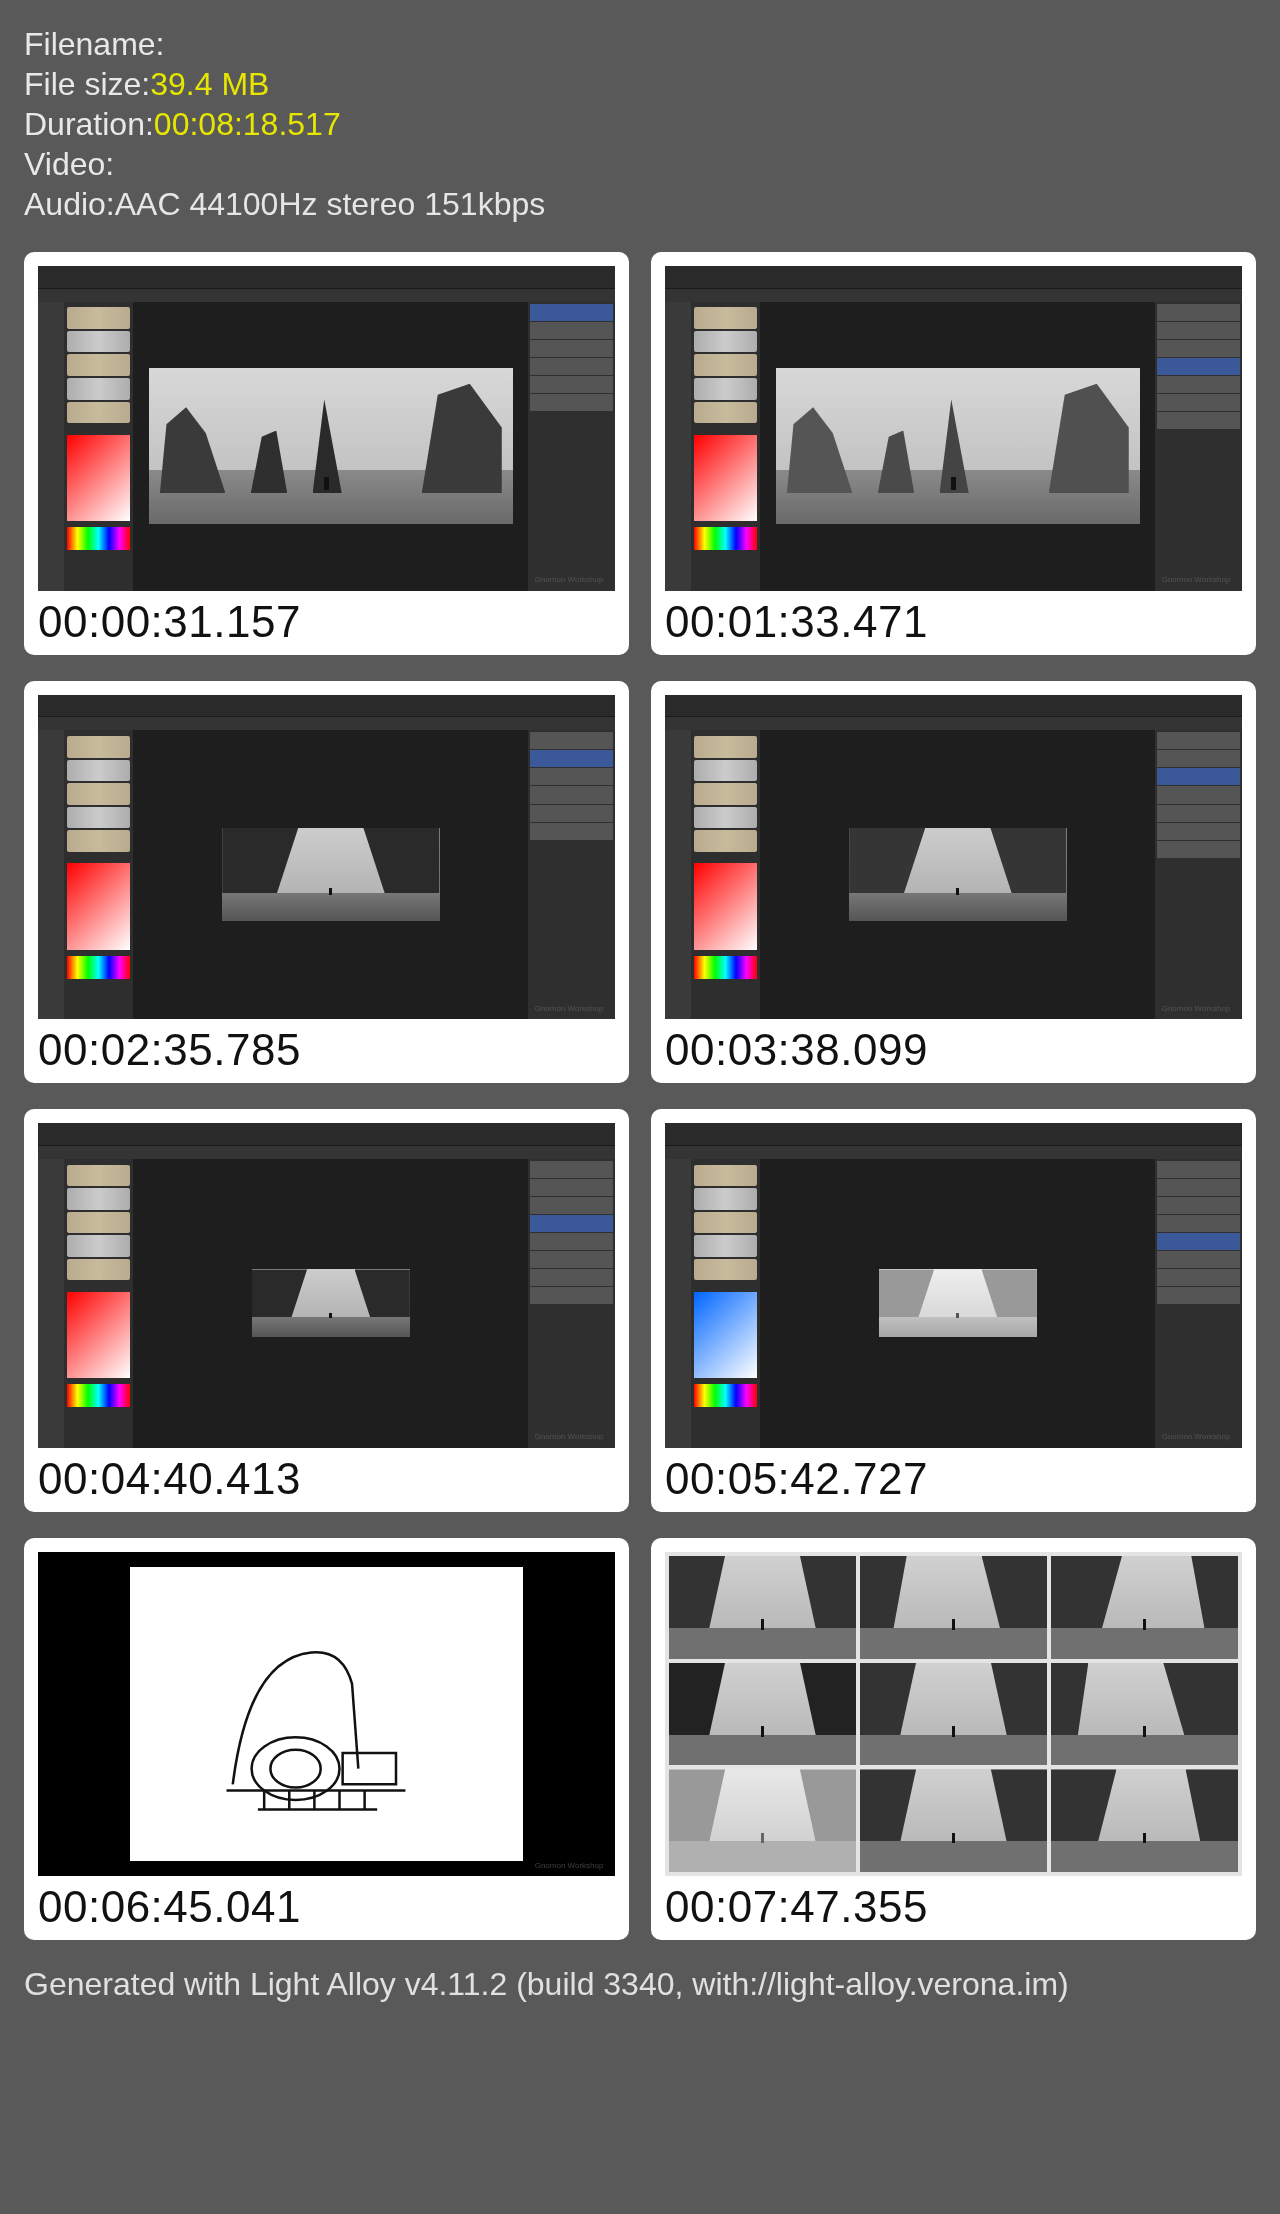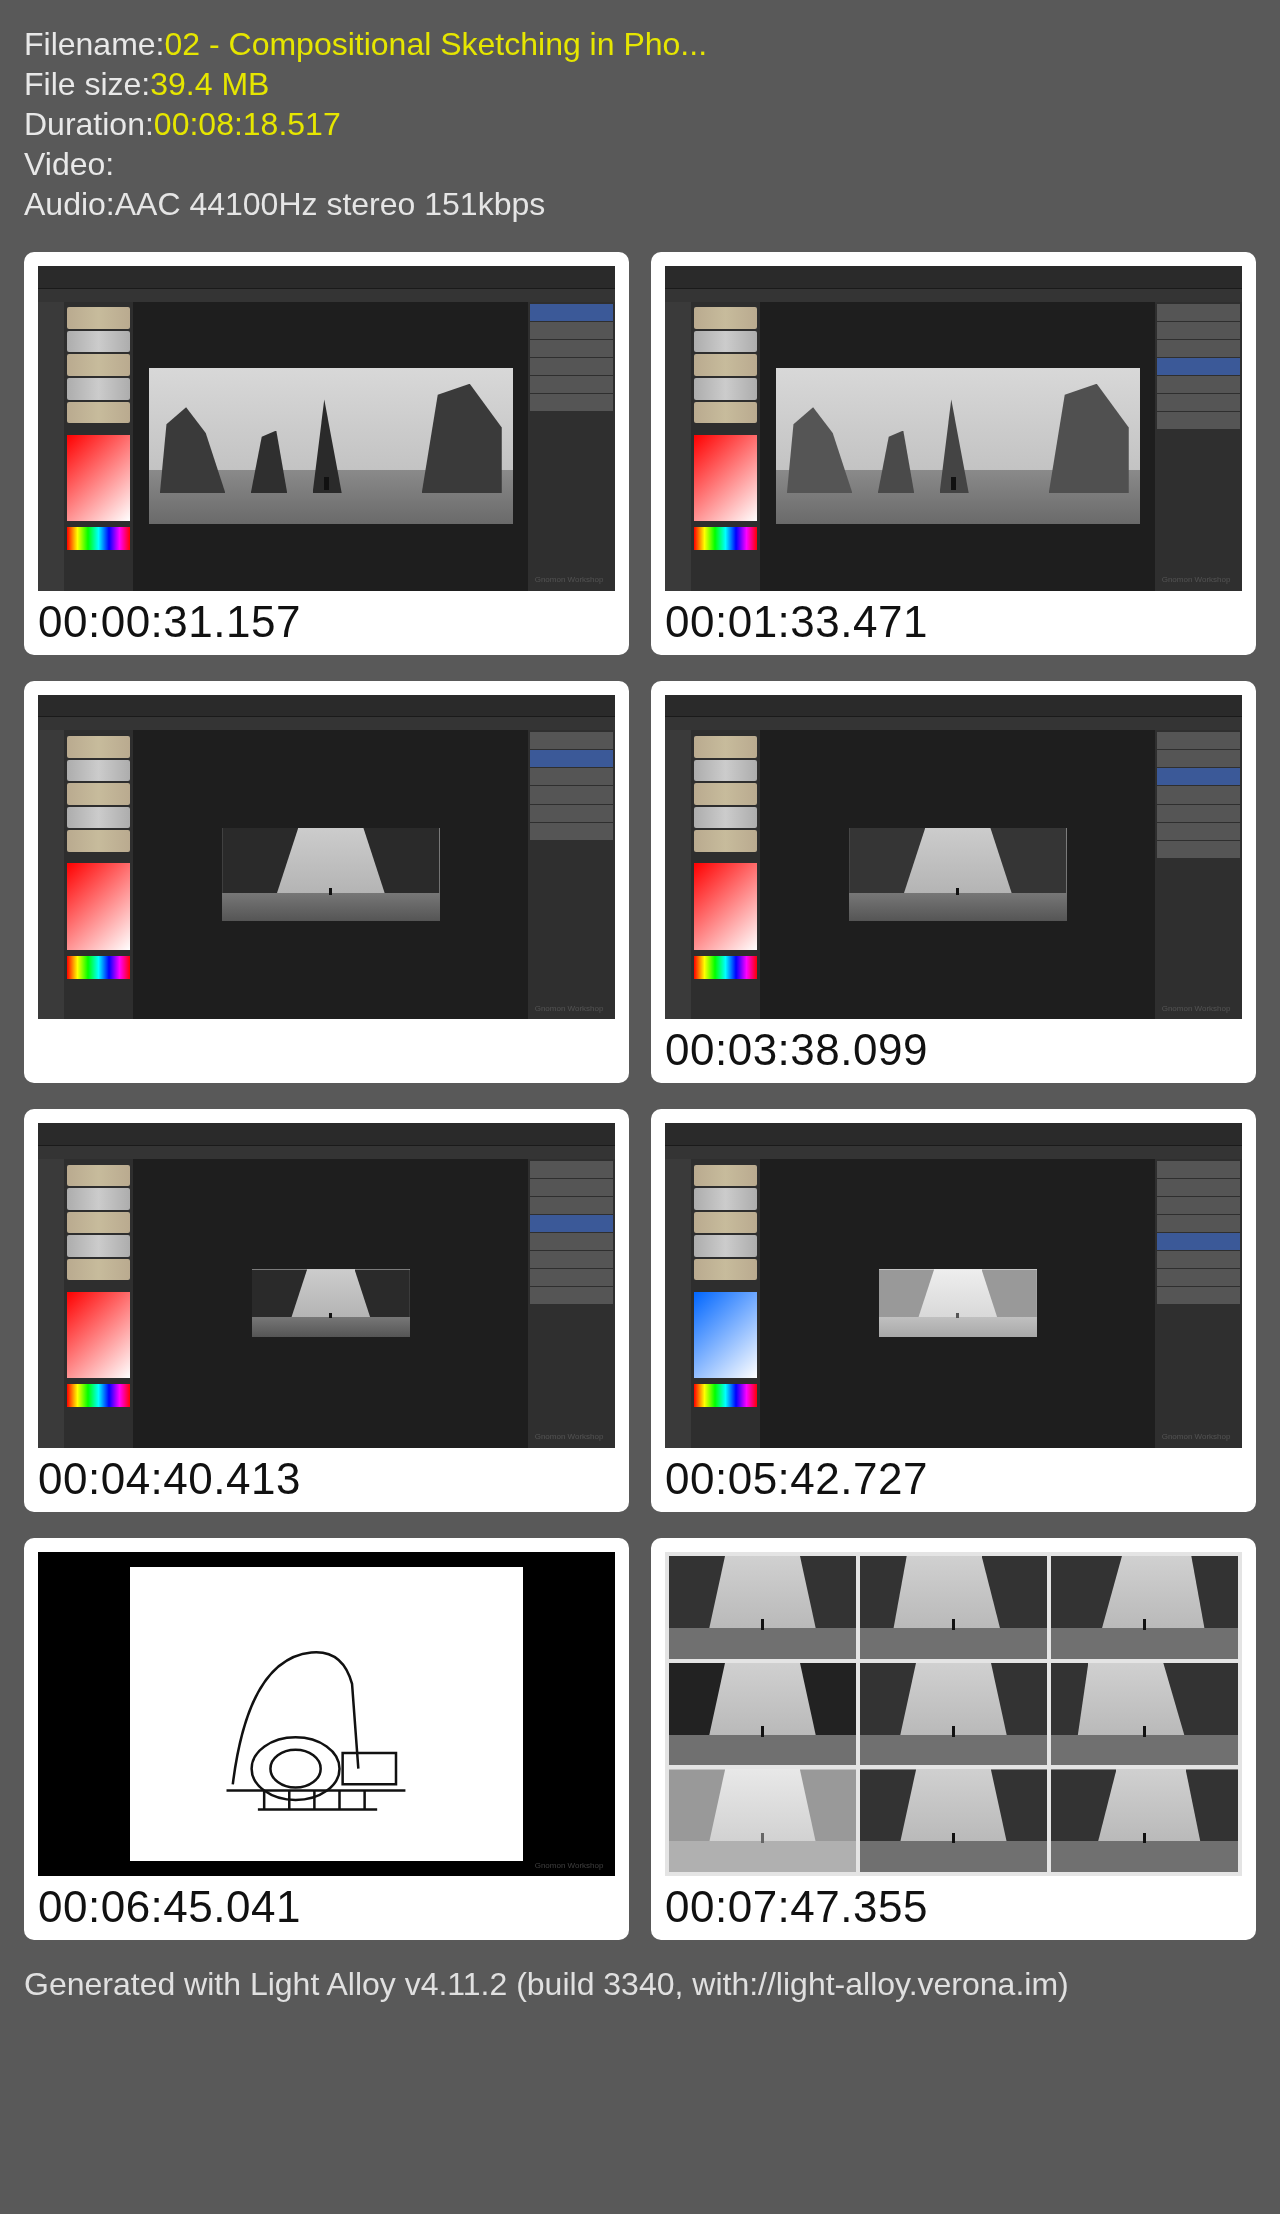--- a/index.html
+++ b/index.html
@@ -115,21 +115,20 @@
     font-size: 32px;
     margin-top: 26px;
   }
 </style>
 </head>
 <body>
 
 <div class="meta">
   <div class="meta-row">
     <span class="meta-label">Filename: </span>
-    <span class="meta-value v-filename">02 - Compositional Sketching in Pho...</span>
   </div>
   <div class="meta-row">
     <span class="meta-label">File size: </span>
     <span class="meta-value v-filesize">39.4 MB</span>
   </div>
   <div class="meta-row">
     <span class="meta-label">Duration: </span>
     <span class="meta-value v-duration">00:08:18.517</span>
   </div>
   <div class="meta-row">
@@ -258,20 +257,21 @@
             <div class="sky"></div>
               <div class="wall-l"></div>
               <div class="wall-r"></div>
               <div class="ground"></div>
               <div class="figure"></div>
           </div>
         </div>
         <div class="watermark">Gnomon Workshop</div>
       </div>
     </div>
+    <div class="timestamp">00:02:35.785</div>
   </div>
 
   <div class="card">
     <div class="thumb">
       <div class="ps-ui">
         <div class="ps-top"></div>
           <div class="ps-top2"></div>
         <div class="ps-left"></div>
         <div class="ps-leftpanel">
           <div class="ps-brushes">

